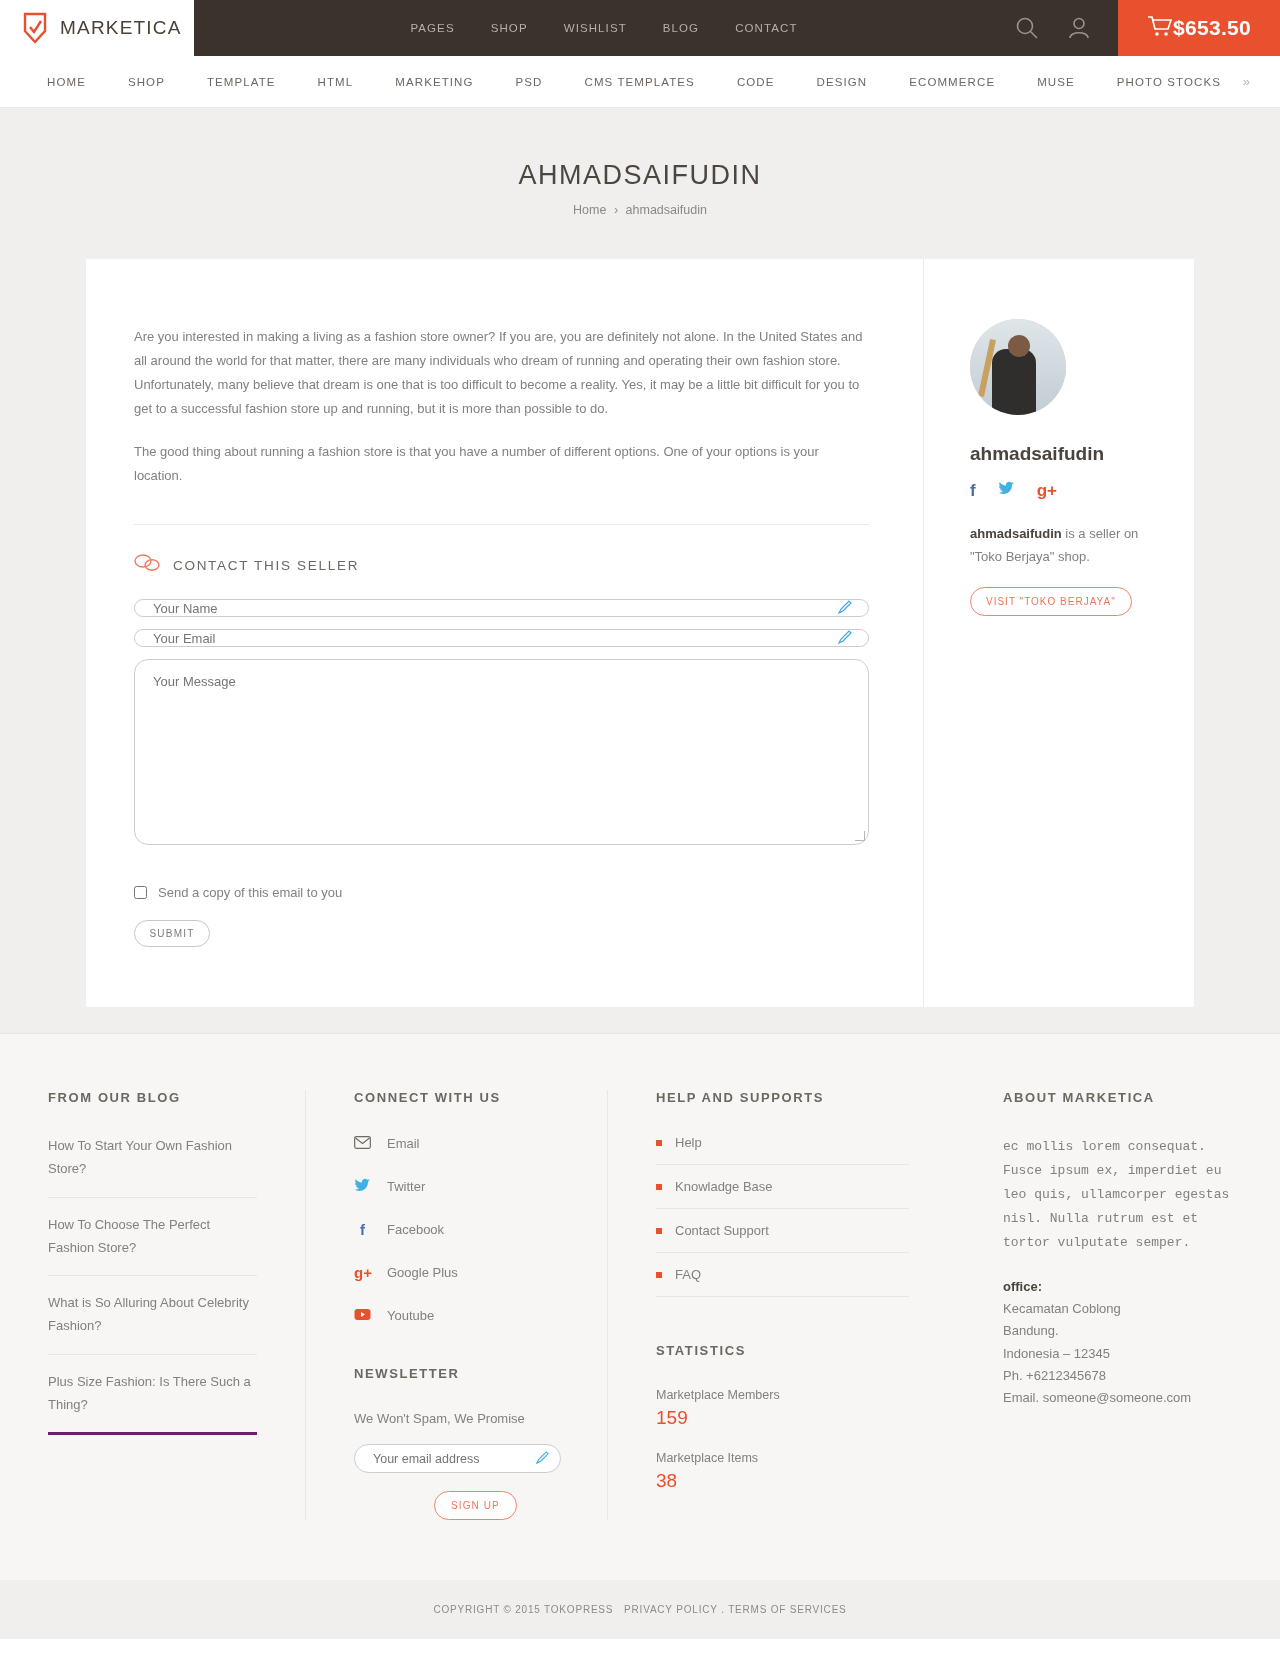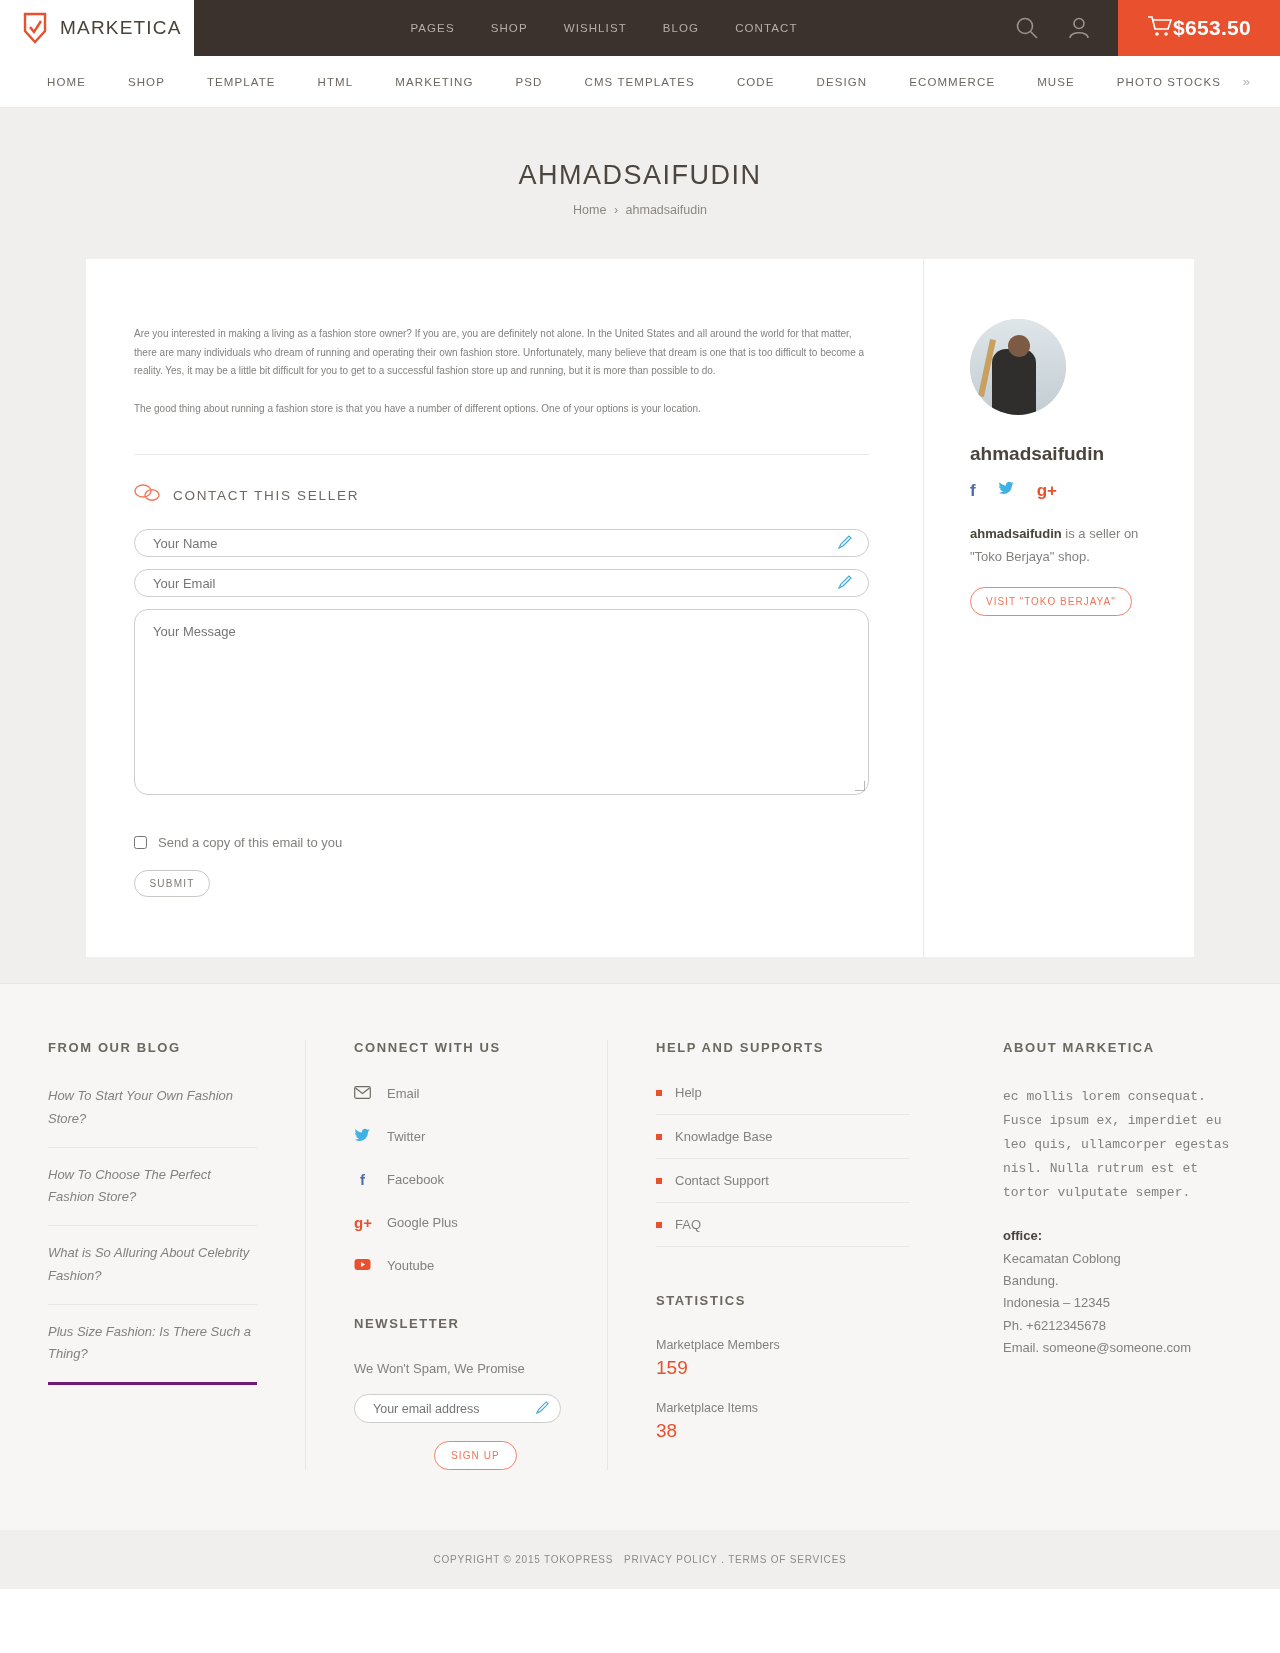--- a/index.html
+++ b/index.html
@@ -121,42 +121,42 @@
     min-height: 678px;
   }
   .panel-left { flex: 1; padding: 66px 54px 60px 48px; }
   .panel-right {
     width: 276px;
     border-left: 1px solid #eceae8;
     padding: 60px 30px 40px 46px;
   }
   .intro p {
     margin: 0 0 19px;
-    font-size: 10px;
+    font-size: 13px;
     line-height: 1.85;
     color: #82817e;
   }
   .divider { height: 1px; background: #ebe9e7; margin: 36px 0 28px; }
 
   .contact-head {
     display: flex;
     align-items: center;
     gap: 13px;
     margin-bottom: 22px;
   }
   .contact-head .title {
     font-size: 13.5px;
     letter-spacing: 1.7px;
     color: #6d6760;
   }
   .bubbles { color: #ef7b5f; }
 
   .field {
     width: 735px;
-    height: 28px;
+    height: 18px;
     border: 1px solid #cfcdcb;
     border-radius: 16px;
     display: flex;
     align-items: center;
     padding: 0 16px;
     margin-bottom: 12px;
     background: #fff;
     position: relative;
   }
   .field input {
@@ -296,21 +296,20 @@
     font-weight: bold;
   }
   .blog-list { list-style: none; margin: 0; padding: 0; }
   .blog-list li {
     font-size: 13px;
     line-height: 1.75;
     color: #83817e;
     padding: 0 0 16px;
     border-bottom: 1px solid #e8e6e3;
     margin-bottom: 16px;
-    font-style: italic;
   }
   .blog-list li:last-child { border-bottom: 3px solid #701a75; }
 
   .connect-list { list-style: none; margin: 0 0 42px; padding: 0; }
   .connect-list li {
     display: flex;
     align-items: center;
     gap: 16px;
     margin-bottom: 26px;
     font-size: 13px;

